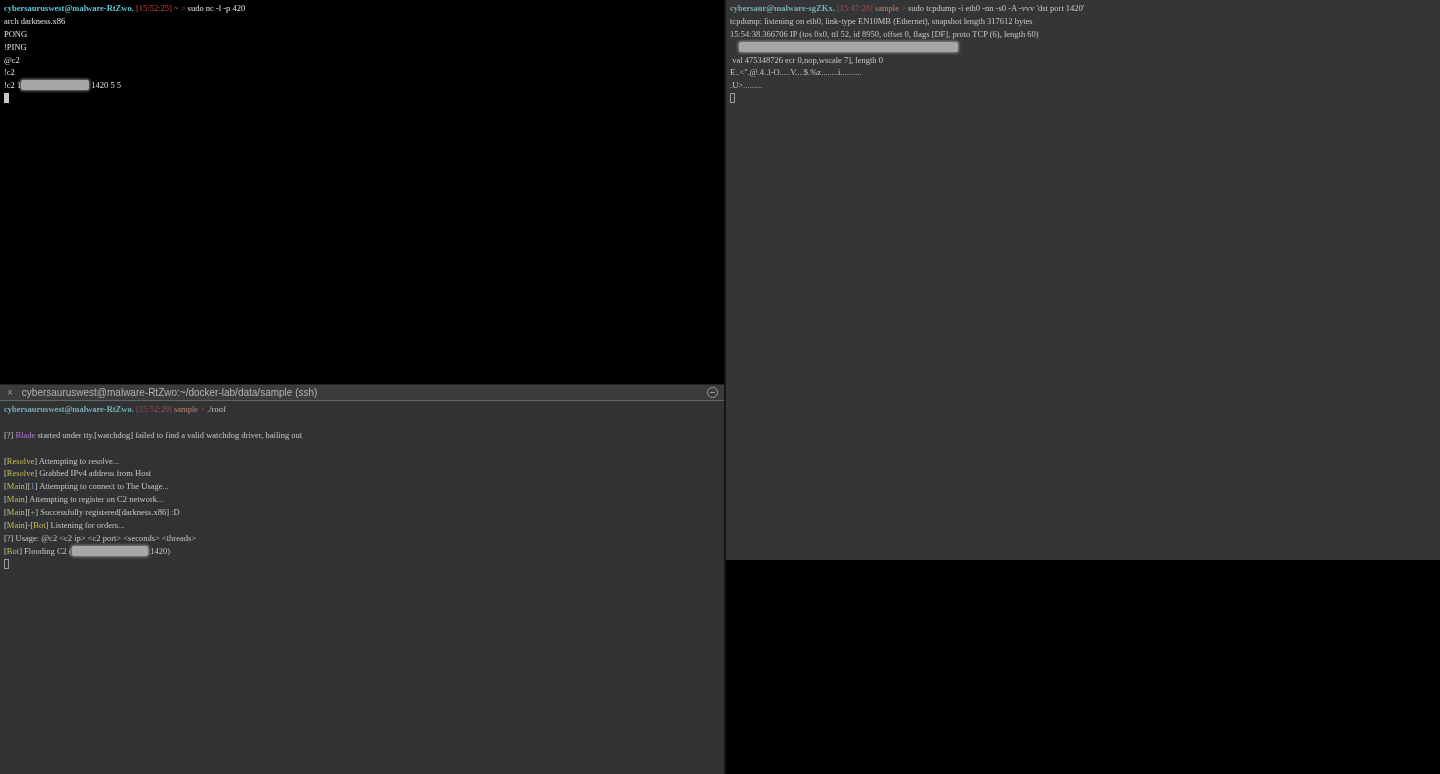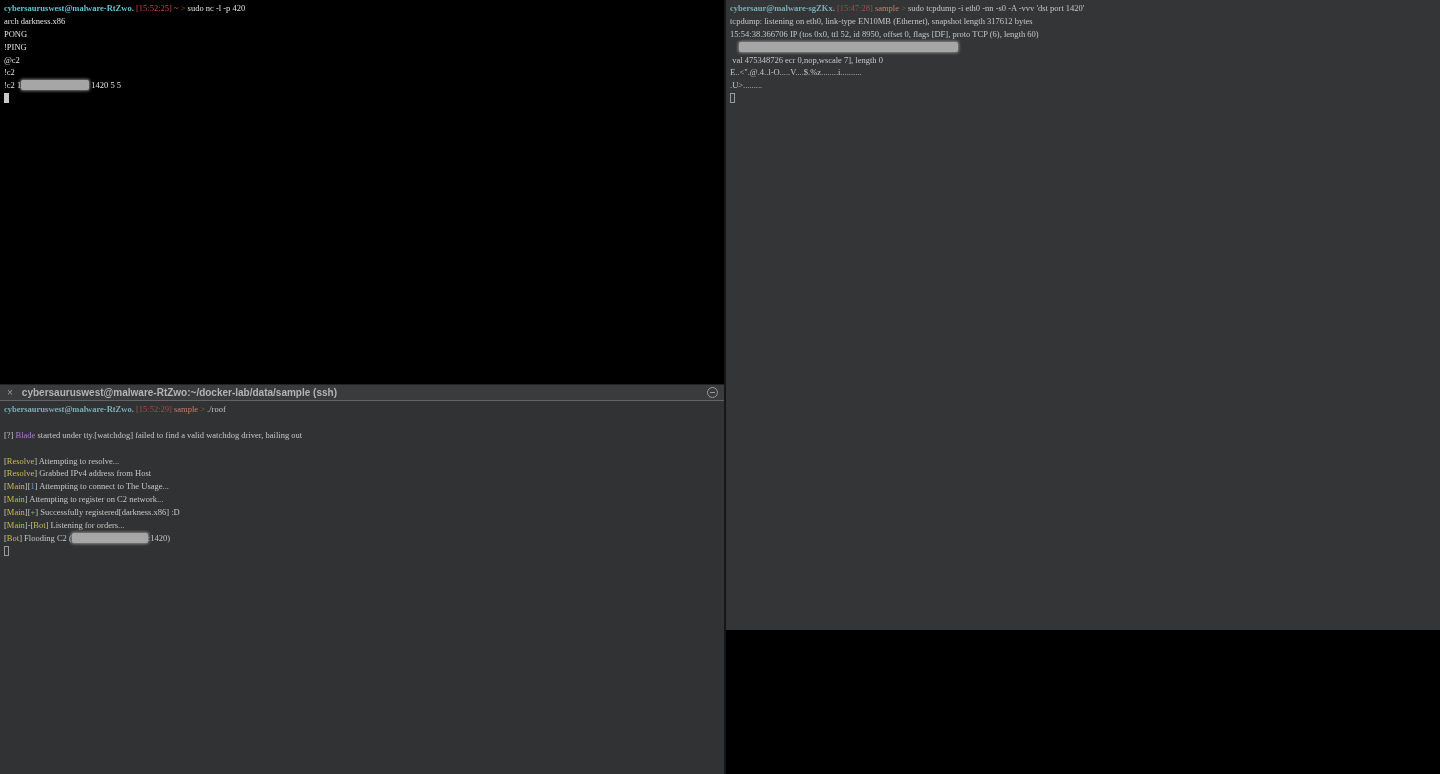--- a/index.html
+++ b/index.html
@@ -23,33 +23,33 @@
 
   
   .dim {
     --fg: #c6c6c4; --cyan: #79aeb6; --red: #a34f4f; --salmon: #c08273; --arrow: #9c5f45;
     --yellow: #c8bc52; --green: #8cbc68; --purple: #b078cf; --blue: #7291d3; --rednum: #c0524a;
   }
 
   #divider { position: absolute; left: 724px; top: 0; width: 2px; height: 774px; background: #161616; }
 
   #pane-rt {
-    position: absolute; left: 726px; top: 0; width: 714px; height: 630px;
+    position: absolute; left: 726px; top: 0; width: 714px; height: 560px;
     background: #343536; overflow: hidden;
   }
 
   #bar-bl {
     position: absolute; left: 0; top: 384px; width: 724px; height: 17px;
     background: #3a3b3c; border-top: 1px solid #222; border-bottom: 1px solid #636363;
     display: flex; align-items: center;
     font-family: "Liberation Sans", sans-serif;
   }
   #bar-bl .close-x { color: #9a9a9a; font-size: 10px; line-height: 10px; margin-left: 7px; cursor: default; }
   #bar-bl .bar-title { color: #b3b3b3; font-size: 10px; margin-left: 9px; flex: 1 1 auto;
-    white-space: nowrap; overflow: hidden; font-weight: bold; }
+    white-space: nowrap; overflow: hidden; }
   #bar-bl .menu-btn { width: 11px; height: 11px; border: 1px solid #9a9a9a; border-radius: 50%;
     margin-right: 6px; position: relative; flex: 0 0 auto; }
   #bar-bl .menu-btn::after { content: ""; position: absolute; left: 2px; right: 2px; top: 4px;
     height: 1px; background: #9a9a9a; }
 
   #pane-bl {
     position: absolute; left: 0; top: 401px; width: 724px; height: 373px;
     background: #313233; overflow: hidden;
   }
 
@@ -118,15 +118,16 @@
   <div class="line"><span class="c-host">cybersauruswest@malware-RtZwo. </span><span class="c-time">[15:52:29] </span><span class="c-path">sample </span><span class="c-arrow">&gt; </span><span>./roof</span></div>
   <div class="line"></div>
   <div class="line"><span>[?] </span><span class="c-name">Blade</span><span> started under tty.[watchdog] failed to find a valid watchdog driver, bailing out</span></div>
   <div class="line"></div>
   <div class="line"><span>[</span><span class="c-tag">Resolve</span><span>] Attempting to resolve...</span></div>
   <div class="line"><span>[</span><span class="c-tag">Resolve</span><span>] Grabbed IPv4 address from Host</span></div>
   <div class="line"><span>[</span><span class="c-tag">Main</span><span>][</span><span class="c-blue">1</span><span>] Attempting to connect to The Usage...</span></div>
   <div class="line"><span>[</span><span class="c-tag">Main</span><span>] Attempting to register on C2 network...</span></div>
   <div class="line"><span>[</span><span class="c-tag">Main</span><span>][</span><span class="c-plus">+</span><span>] Successfully registered[darkness.x86] :D</span></div>
   <div class="line"><span>[</span><span class="c-tag">Main</span><span>]-[</span><span class="c-tag">Bot</span><span>] Listening for orders...</span></div>
+  <div class="line"><span>[?] Usage: @c2 &lt;c2 ip&gt; &lt;c2 port&gt; &lt;seconds&gt; &lt;threads&gt;</span></div>
   <div class="line"><span>[</span><span class="c-tag">Bot</span><span>] Flooding C2 (</span><span class="redact w-bl"></span><span>:1420)</span></div>
   <div class="line"><span class="cursor-hollow"></span></div>
 </div>
 
 </body></html>

